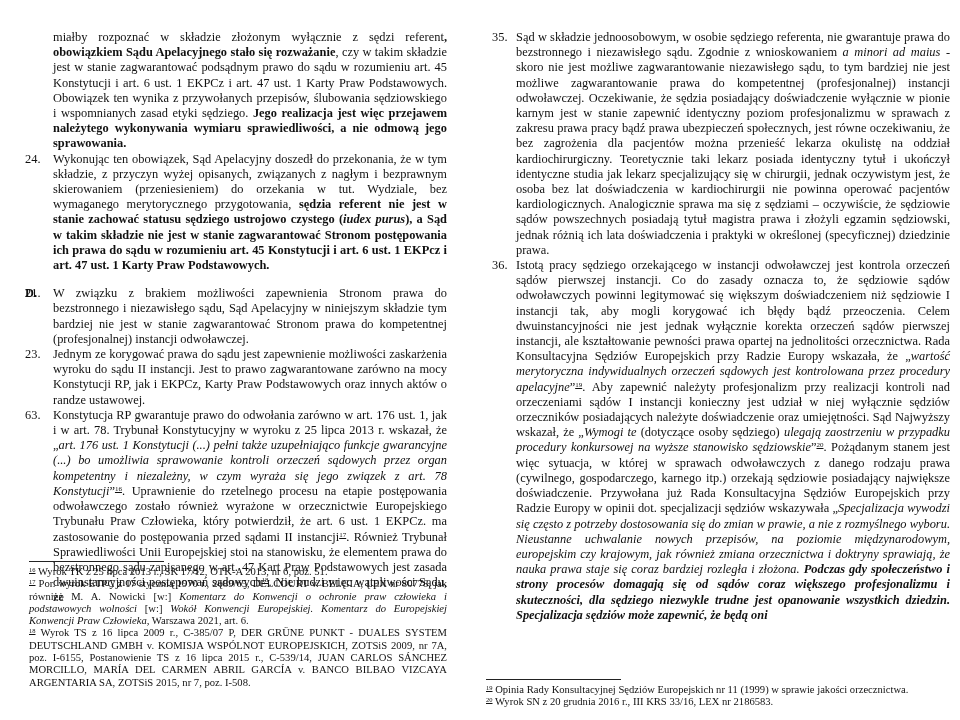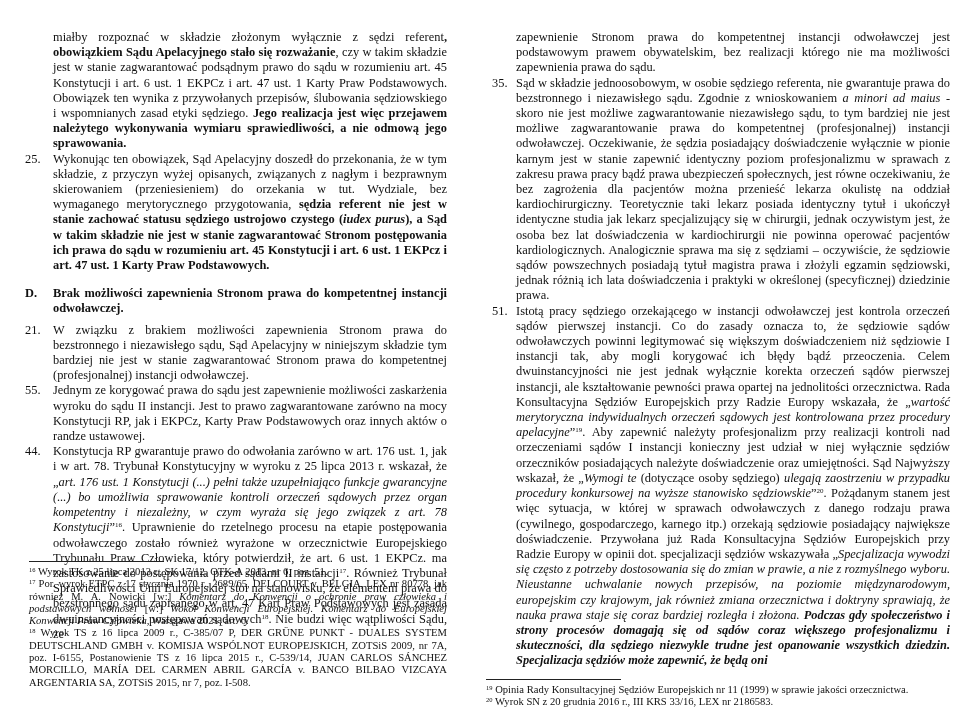--- a/index.html
+++ b/index.html
@@ -21,79 +21,75 @@
   .right .body-text { top: 30px; }
   .para { position: relative; }
   .para .num { position: absolute; left: 25px; top: 0; }
   .left .para .txt { margin-left: 53px; margin-right: 33px; }
   .right .para .num { left: 12px; }
   .right .para .txt { margin-left: 36px; margin-right: 10px; }
   .cont .txt { }
   .heading { position: relative; font-weight: bold; margin-top: 13px; margin-bottom: 6px; }
   .heading .num { position: absolute; left: 25px; top: 0; }
   .heading .txt { margin-left: 53px; margin-right: 33px; }
-  sup { font-size: 7px; line-height: 0; vertical-align: 4px; }
+  sup { font-size: 7px; line-height: 0; vertical-align: 4px; text-decoration: underline; }
   .fn-rule { position: absolute; height: 1px; background: #222; width: 135px; }
   .left .fn-rule { left: 29px; top: 561px; }
   .right .fn-rule { left: 6px; top: 679px; }
   .footnotes {
     position: absolute; font-size: 10.6px; line-height: 12.3px; text-align: justify;
   }
   .left .footnotes { left: 29px; right: 33px; top: 566px; }
   .right .footnotes { left: 6px; right: 10px; top: 684px; }
   .fn sup { font-size: 6.5px; vertical-align: 3px; }
 </style>
 </head>
 <body>
 
 <div class="page left">
   <div class="body-text">
     <div class="para cont">
       <div class="txt"><span>miałby rozpoznać w składzie złożonym wyłącznie z  sędzi referent</span><span style="font-weight: bold;">, obowiązkiem Sądu Apelacyjnego stało się rozważanie</span><span>, czy w takim składzie jest w stanie zagwarantować podsądnym prawo do sądu w rozumieniu art. 45 Konstytucji i art. 6 ust. 1 EKPCz i art. 47 ust. 1 Karty Praw Podstawowych. Obowiązek ten wynika z przywołanych przepisów, ślubowania sędziowskiego i wspomnianych zasad etyki sędziego. </span><span style="font-weight: bold;">Jego realizacja jest więc przejawem  należytego wykonywania wymiaru sprawiedliwości, a nie odmową jego sprawowania.</span></div>
     </div>
     <div class="para">
-      <span class="num">25.</span>
+      <span class="num">24.</span>
       <div class="txt"><span>Wykonując ten obowiązek, Sąd Apelacyjny doszedł do przekonania, że w tym składzie, z przyczyn wyżej opisanych, związanych z nagłym i bezprawnym skierowaniem (przeniesieniem) do orzekania w tut. Wydziale, bez wymaganego merytorycznego przygotowania, </span><span style="font-weight: bold;">sędzia referent nie jest w stanie zachować statusu sędziego ustrojowo czystego (</span><span style="font-weight: bold; font-style: italic;">iudex purus</span><span style="font-weight: bold;">), a Sąd w takim składzie nie jest w stanie zagwarantować Stronom postępowania ich prawa do sądu w rozumieniu art. 45 Konstytucji i art. 6 ust. 1 EKPcz i art. 47 ust. 1 Karty Praw Podstawowych.</span></div>
     </div>
     <div class="heading">
       <span class="num">D.</span>
-      <div class="txt">Brak możliwości zapewnienia Stronom prawa do kompetentnej instancji odwoławczej.</div>
     </div>
     <div class="para">
       <span class="num">21.</span>
       <div class="txt"><span>W związku z brakiem możliwości zapewnienia Stronom prawa do bezstronnego i niezawisłego sądu, Sąd Apelacyjny w niniejszym składzie tym bardziej nie jest w stanie zagwarantować Stronom prawa do kompetentnej (profesjonalnej) instancji odwoławczej.</span></div>
     </div>
     <div class="para">
-      <span class="num">55.</span>
+      <span class="num">23.</span>
       <div class="txt"><span>Jednym ze korygować prawa do sądu jest zapewnienie możliwości zaskarżenia wyroku do sądu II instancji. Jest to prawo zagwarantowane zarówno na mocy Konstytucji RP, jak i EKPCz, Karty Praw Podstawowych oraz innych aktów o randze ustawowej.</span></div>
     </div>
     <div class="para">
-      <span class="num">44.</span>
+      <span class="num">63.</span>
       <div class="txt"><span>Konstytucja RP gwarantuje prawo do odwołania zarówno w art. 176 ust. 1, jak i w art. 78. Trybunał Konstytucyjny w wyroku z 25 lipca 2013 r.  wskazał, że „</span><span style="font-style: italic;">art. 176 ust. 1 Konstytucji (...) pełni także uzupełniająco funkcje gwarancyjne (...) bo umożliwia sprawowanie kontroli orzeczeń sądowych przez organ kompetentny i niezależny, w czym wyraża się jego związek z art. 78 Konstytucji</span><span>”</span><sup>16</sup><span>. Uprawnienie do rzetelnego procesu na etapie postępowania odwoławczego zostało również wyrażone w orzecznictwie Europejskiego Trybunału Praw Człowieka, który potwierdził, że art. 6 ust. 1 EKPCz. ma zastosowanie do postępowania przed sądami II instancji</span><sup>17</sup><span>. Również Trybunał Sprawiedliwości Unii Europejskiej stoi na stanowisku, że elementem prawa do bezstronnego sądu zapisanego w art. 47 Kart Praw Podstawowych jest zasada dwuinstancyjności postępowań sądowych</span><sup>18</sup><span>. Nie budzi więc wątpliwości Sądu, że</span></div>
     </div>
   </div>
   <div class="fn-rule"></div>
   <div class="footnotes">
       <div class="fn"><sup>16</sup> <span>Wyrok TK z 25 lipca 2013 r., SK 17/12, OTK-A 2013, nr 6, poz. 51.</span></div>
       <div class="fn"><sup>17</sup> <span>Por. wyrok ETPC z 17 stycznia 1970 r., 2689/65, DELCOURT v. BELGIA, LEX nr 80778, jak również M. A. Nowicki [w:] </span><span style="font-style: italic;">Komentarz do Konwencji o ochronie praw człowieka i podstawowych wolności</span><span> [w:] </span><span style="font-style: italic;">Wokół Konwencji Europejskiej. Komentarz do Europejskiej Konwencji Praw Człowieka,</span><span> Warszawa 2021, art. 6.</span></div>
       <div class="fn"><sup>18</sup> <span>Wyrok TS z 16 lipca 2009 r., C-385/07 P, DER GRÜNE PUNKT - DUALES SYSTEM DEUTSCHLAND GMBH v. KOMISJA WSPÓLNOT EUROPEJSKICH, ZOTSiS 2009, nr 7A, poz. I-6155, Postanowienie TS z 16 lipca 2015 r., C-539/14, JUAN CARLOS SÁNCHEZ MORCILLO, MARÍA DEL CARMEN ABRIL GARCÍA v. BANCO BILBAO VIZCAYA ARGENTARIA SA, ZOTSiS 2015, nr 7, poz. I-508.</span></div>
     </div>
 </div>
 
 <div class="page right">
   <div class="body-text">
-    <div class="para cont">
-      <div class="txt"><span>zapewnienie Stronom prawa do kompetentnej instancji odwoławczej jest podstawowym prawem obywatelskim, bez realizacji którego nie ma możliwości zapewnienia prawa do sądu.</span></div>
-    </div>
     <div class="para">
       <span class="num">35.</span>
       <div class="txt"><span>Sąd w składzie jednoosobowym, w osobie sędziego referenta, nie gwarantuje prawa do bezstronnego i niezawisłego sądu. Zgodnie z wnioskowaniem </span><span style="font-style: italic;">a minori ad maius</span><span> - skoro nie jest możliwe zagwarantowanie niezawisłego sądu, to tym bardziej nie jest możliwe zagwarantowanie prawa do kompetentnej (profesjonalnej) instancji odwoławczej. Oczekiwanie, że sędzia posiadający doświadczenie wyłącznie w pionie karnym jest w stanie zapewnić identyczny poziom profesjonalizmu w sprawach z zakresu prawa pracy bądź prawa ubezpieczeń społecznych, jest równe oczekiwaniu, że bez zagrożenia dla pacjentów można przenieść lekarza okulistę na oddział kardiochirurgiczny. Teoretycznie taki lekarz posiada identyczny tytuł i ukończył identyczne studia jak lekarz specjalizujący się w chirurgii, jednak oczywistym jest, że osoba bez lat doświadczenia w kardiochirurgii nie powinna operować pacjentów kardiologicznych. Analogicznie sprawa ma się z sędziami – oczywiście, że sędziowie sądów powszechnych posiadają tytuł magistra prawa i złożyli egzamin sędziowski, jednak różnią ich lata doświadczenia i praktyki w określonej (specyficznej) dziedzinie prawa.</span></div>
     </div>
     <div class="para">
-      <span class="num">51.</span>
+      <span class="num">36.</span>
       <div class="txt"><span>Istotą pracy sędziego orzekającego w instancji odwoławczej jest kontrola orzeczeń sądów pierwszej instancji. Co do zasady oznacza to, że sędziowie sądów odwoławczych powinni legitymować się większym doświadczeniem niż sędziowie I instancji tak, aby mogli korygować ich błędy bądź przeoczenia. Celem dwuinstancyjności nie jest jednak wyłącznie korekta orzeczeń sądów pierwszej instancji, ale kształtowanie pewności prawa opartej na jednolitości orzecznictwa. Rada Konsultacyjna Sędziów Europejskich przy Radzie Europy wskazała, że „</span><span style="font-style: italic;">wartość merytoryczna indywidualnych orzeczeń sądowych jest kontrolowana przez procedury apelacyjne</span><span>”</span><sup>19</sup><span>. Aby zapewnić należyty profesjonalizm przy realizacji kontroli nad orzeczeniami sądów I instancji konieczny jest  udział w niej wyłącznie sędziów orzeczników posiadających należyte doświadczenie oraz umiejętności. Sąd Najwyższy wskazał, że „</span><span style="font-style: italic;">Wymogi te</span><span> (dotyczące osoby sędziego) </span><span style="font-style: italic;">ulegają zaostrzeniu w przypadku procedury konkursowej na wyższe stanowisko sędziowskie</span><span>”</span><sup>20</sup><span>. Pożądanym stanem jest więc sytuacja, w której w sprawach odwoławczych z danego rodzaju prawa (cywilnego, gospodarczego, karnego itp.) orzekają sędziowie posiadający największe doświadczenie. Przywołana już Rada Konsultacyjna Sędziów Europejskich przy Radzie Europy w opinii dot. specjalizacji sędziów wskazywała „</span><span style="font-style: italic;">Specjalizacja wywodzi się często z potrzeby dostosowania się do zmian w prawie, a nie z rozmyślnego wyboru. Nieustanne uchwalanie nowych przepisów, na poziomie międzynarodowym, europejskim czy krajowym, jak również zmiana orzecznictwa i doktryny sprawiają, że nauka prawa staje się coraz bardziej rozległa i złożona. </span><span style="font-weight: bold; font-style: italic;">Podczas gdy społeczeństwo i strony procesów domagają się od sądów coraz większego profesjonalizmu i skuteczności, dla sędziego niezwykle trudne jest opanowanie wszystkich dziedzin. Specjalizacja sędziów może zapewnić, że będą oni</span></div>
     </div>
   </div>
   <div class="fn-rule"></div>
   <div class="footnotes">
       <div class="fn"><sup>19</sup> <span>Opinia Rady Konsultacyjnej Sędziów Europejskich nr 11 (1999) w sprawie jakości orzecznictwa.</span></div>
       <div class="fn"><sup>20</sup> <span>Wyrok SN z 20 grudnia 2016 r., III KRS 33/16, LEX nr 2186583.</span></div>
     </div>
 </div>
 

